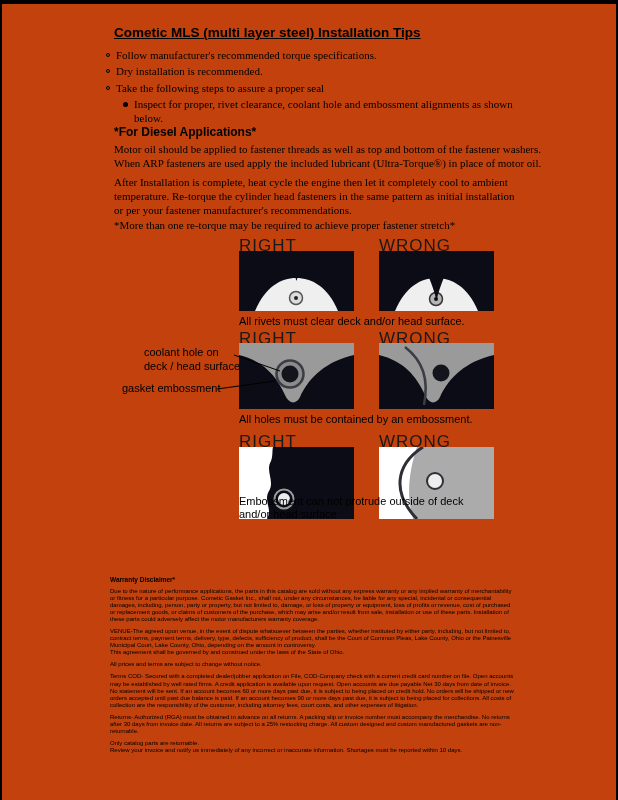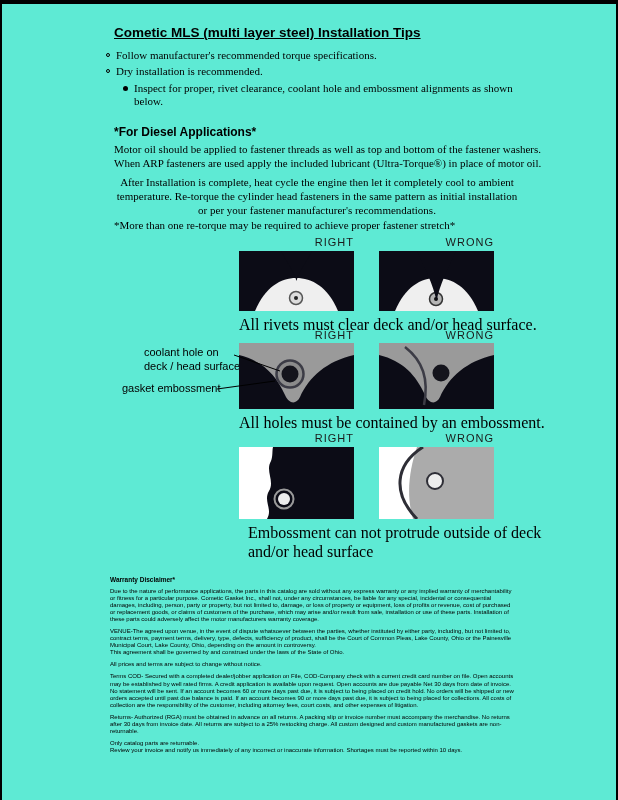--- a/index.html
+++ b/index.html
@@ -1,34 +1,34 @@
 <!DOCTYPE html>
 <html><head>
 <meta charset="utf-8">
 <style>
   * { margin:0; padding:0; box-sizing:border-box; }
   html,body { background:#ffffff; }
   .page {
-    position:relative; width:618px; height:800px; background:#5eead4;
+    position:relative; width:618px; height:800px; background:#c2410c;
     border-top:4px solid #000; border-left:2px solid #000; border-right:2px solid #000;
     font-family:"Liberation Sans", sans-serif; color:#000; overflow:hidden;
   }
   .abs { position:absolute; }
   .title { font-size:13.5px; font-weight:bold; text-decoration:underline; }
   .body-text { font-size:11px; line-height:1.25;font-family:Liberation Serif, serif; }
   .pre { white-space:pre-line; }
   .bullets { width:430px; }
   .bullet-row { display:flex; align-items:flex-start; gap:6px; margin-bottom:2.5px; }
   .bullet-row.sub { margin-left:17px; }
   .marker-open { width:4px; height:4px; border:1px solid #000; border-radius:50%; margin-top:4px; flex:none; }
   .marker-filled { width:5px; height:5px; background:#000; border-radius:50%; margin-top:4px; flex:none; }
   .diesel-heading { font-size:12px; font-weight:bold; }
-  .rw-label { font-size:11px; letter-spacing:1px; color:#1a1a1a; width:115px; text-align:right; }
+  .rw-label { font-size:17px; letter-spacing:1px; color:#1a1a1a; width:115px; text-align:left; }
   .panel { width:115px; display:block; }
-  .caption { font-size:16px; line-height:1.2;font-family:Liberation Serif, serif; }
+  .caption { font-size:11px; line-height:1.2; }
   .callout { font-size:11px; line-height:1.25; white-space:pre-line; }
   .warranty { width:405px; font-size:6px; line-height:1.18; }
   .warranty .w-head { font-size:6.5px; font-weight:bold; margin-bottom:4px; }
   .warranty p { margin-bottom:5px; white-space:pre-line; }
   .footer { font-size:13px; letter-spacing:0.5px;margin-top:37px; }
   svg { display:block; }
 </style>
 </head>
 <body>
 
@@ -38,30 +38,34 @@
 
   <div class="abs bullets body-text" style="left:104px; top:45px;">
     <div class="bullet-row">
       <span class="marker-open"></span>
       <span>Follow manufacturer's recommended torque specifications.</span>
     </div>
     <div class="bullet-row">
       <span class="marker-open"></span>
       <span>Dry installation is recommended.</span>
     </div>
+    <div class="bullet-row">
+      <span class="marker-open"></span>
+      <span>Take the following steps to assure a proper seal</span>
+    </div>
     <div class="bullet-row sub">
       <span class="marker-filled"></span>
       <span>Inspect for proper, rivet clearance, coolant hole and embossment alignments as shown below.</span>
     </div>
   </div>
 
   <div class="abs diesel-heading" style="left:112px; top:121px;">*For Diesel Applications*</div>
   <div class="abs body-text pre" style="left:112px; top:139px; width:430px;">Motor oil should be applied to fastener threads as well as top and bottom of the fastener washers.
 When ARP fasteners are used apply the included lubricant (Ultra-Torque®) in place of motor oil.</div>
-  <div class="abs body-text pre" style="left:100px; top:172px; width:430px;text-align:center;">After Installation is complete, heat cycle the engine then let it completely cool to ambient
+  <div class="abs body-text pre" style="left:112px; top:172px; width:430px;">After Installation is complete, heat cycle the engine then let it completely cool to ambient
 temperature. Re-torque the cylinder head fasteners in the same pattern as initial installation
 or per your fastener manufacturer's recommendations.</div>
   <div class="abs body-text" style="left:112px; top:215px; width:430px;">*More than one re-torque may be required to achieve proper fastener stretch*</div>
 
   <div class="abs rw-label" style="left:237px; top:232px;">RIGHT</div>
   <div class="abs rw-label" style="left:377px; top:232px;">WRONG</div>
 
   <div class="abs panel" style="left:237px; top:247px;">
     <svg width="115" height="60" viewBox="0 0 115 60">
       <rect width="115" height="60" fill="#0c0c16"></rect>
@@ -127,21 +131,21 @@
     </svg>
   </div>
   <div class="abs panel" style="left:377px; top:443px;">
     <svg width="115" height="72" viewBox="0 0 115 72">
       <rect width="115" height="72" fill="#ffffff"></rect>
       <path d="M38,0 H115 V72 H34 C27,48 30,24 38,0 Z" fill="#ababab"></path>
       <path d="M44,0 C16,18 13,46 38,72" fill="none" stroke="#2e2e36" stroke-width="3"></path>
       <circle cx="56" cy="34" r="8" fill="#ededed" stroke="#2e2e36" stroke-width="2"></circle>
     </svg>
   </div>
-  <div class="abs caption pre" style="left:237px; top:519px;margin-left:9px;">Embossment can not protrude outside of deck
+  <div class="abs caption pre" style="left:237px; top:491px;">Embossment can not protrude outside of deck
 and/or head surface</div>
 
   <div class="abs warranty" style="left:108px; top:572px;">
     <div class="w-head">Warranty Disclaimer*</div>
     <p>Due to the nature of performance applications, the parts in this catalog are sold without any express warranty or any implied warranty of merchantability or fitness for a particular purpose.  Cometic Gasket Inc., shall not, under any circumstances, be liable for any special, incidental or consequential damages, including, person, party or property, but not limited to, damage, or loss of property or equipment, loss of profits or revenue, cost of purchased or replacement goods, or claims of customers of the purchase, which may arise and/or result from sale, installation or use of these parts.  Installation of these parts could adversely affect the motor manufacturers warranty coverage.</p>
     <p>VENUE-The agreed upon venue, in the event of dispute whatsoever between the parties, whether instituted by either party, including, but not limited to, contract terms, payment terms, delivery, type, defects, sufficiency of product, shall be the Court of Common Pleas, Lake County, Ohio or the Painesville Municipal Court, Lake County, Ohio, depending on the amount in controversy.
 This agreement shall be governed by and construed under the laws of the State of Ohio.</p>
     <p>All prices and terms are subject to change without notice.</p>
     <p>Terms COD- Secured with a completed dealer/jobber application on File, COD-Company check with a current credit card number on file.  Open accounts may be established by well rated firms.  A credit application is available upon request.  Open accounts are due payable Net 30 days from date of invoice.  No statement will be sent.  If an account becomes 60 or more days past due, it is subject to being placed on credit hold.  No orders will be shipped or new orders accepted until past due balance is paid.  If an account becomes 90 or more days past due, it is subject to being placed for collections.  All costs of collection are the responsibility of the customer, including attorney fees, court costs, and other expenses of litigation.</p>
     <p>Returns- Authorized (RGA) must be obtained in advance on all returns.  A packing slip or invoice number must accompany the merchandise.  No returns after 30 days from invoice date.  All returns are subject to a 25% restocking charge.  All custom designed and custom manufactured gaskets are non-returnable.</p>

